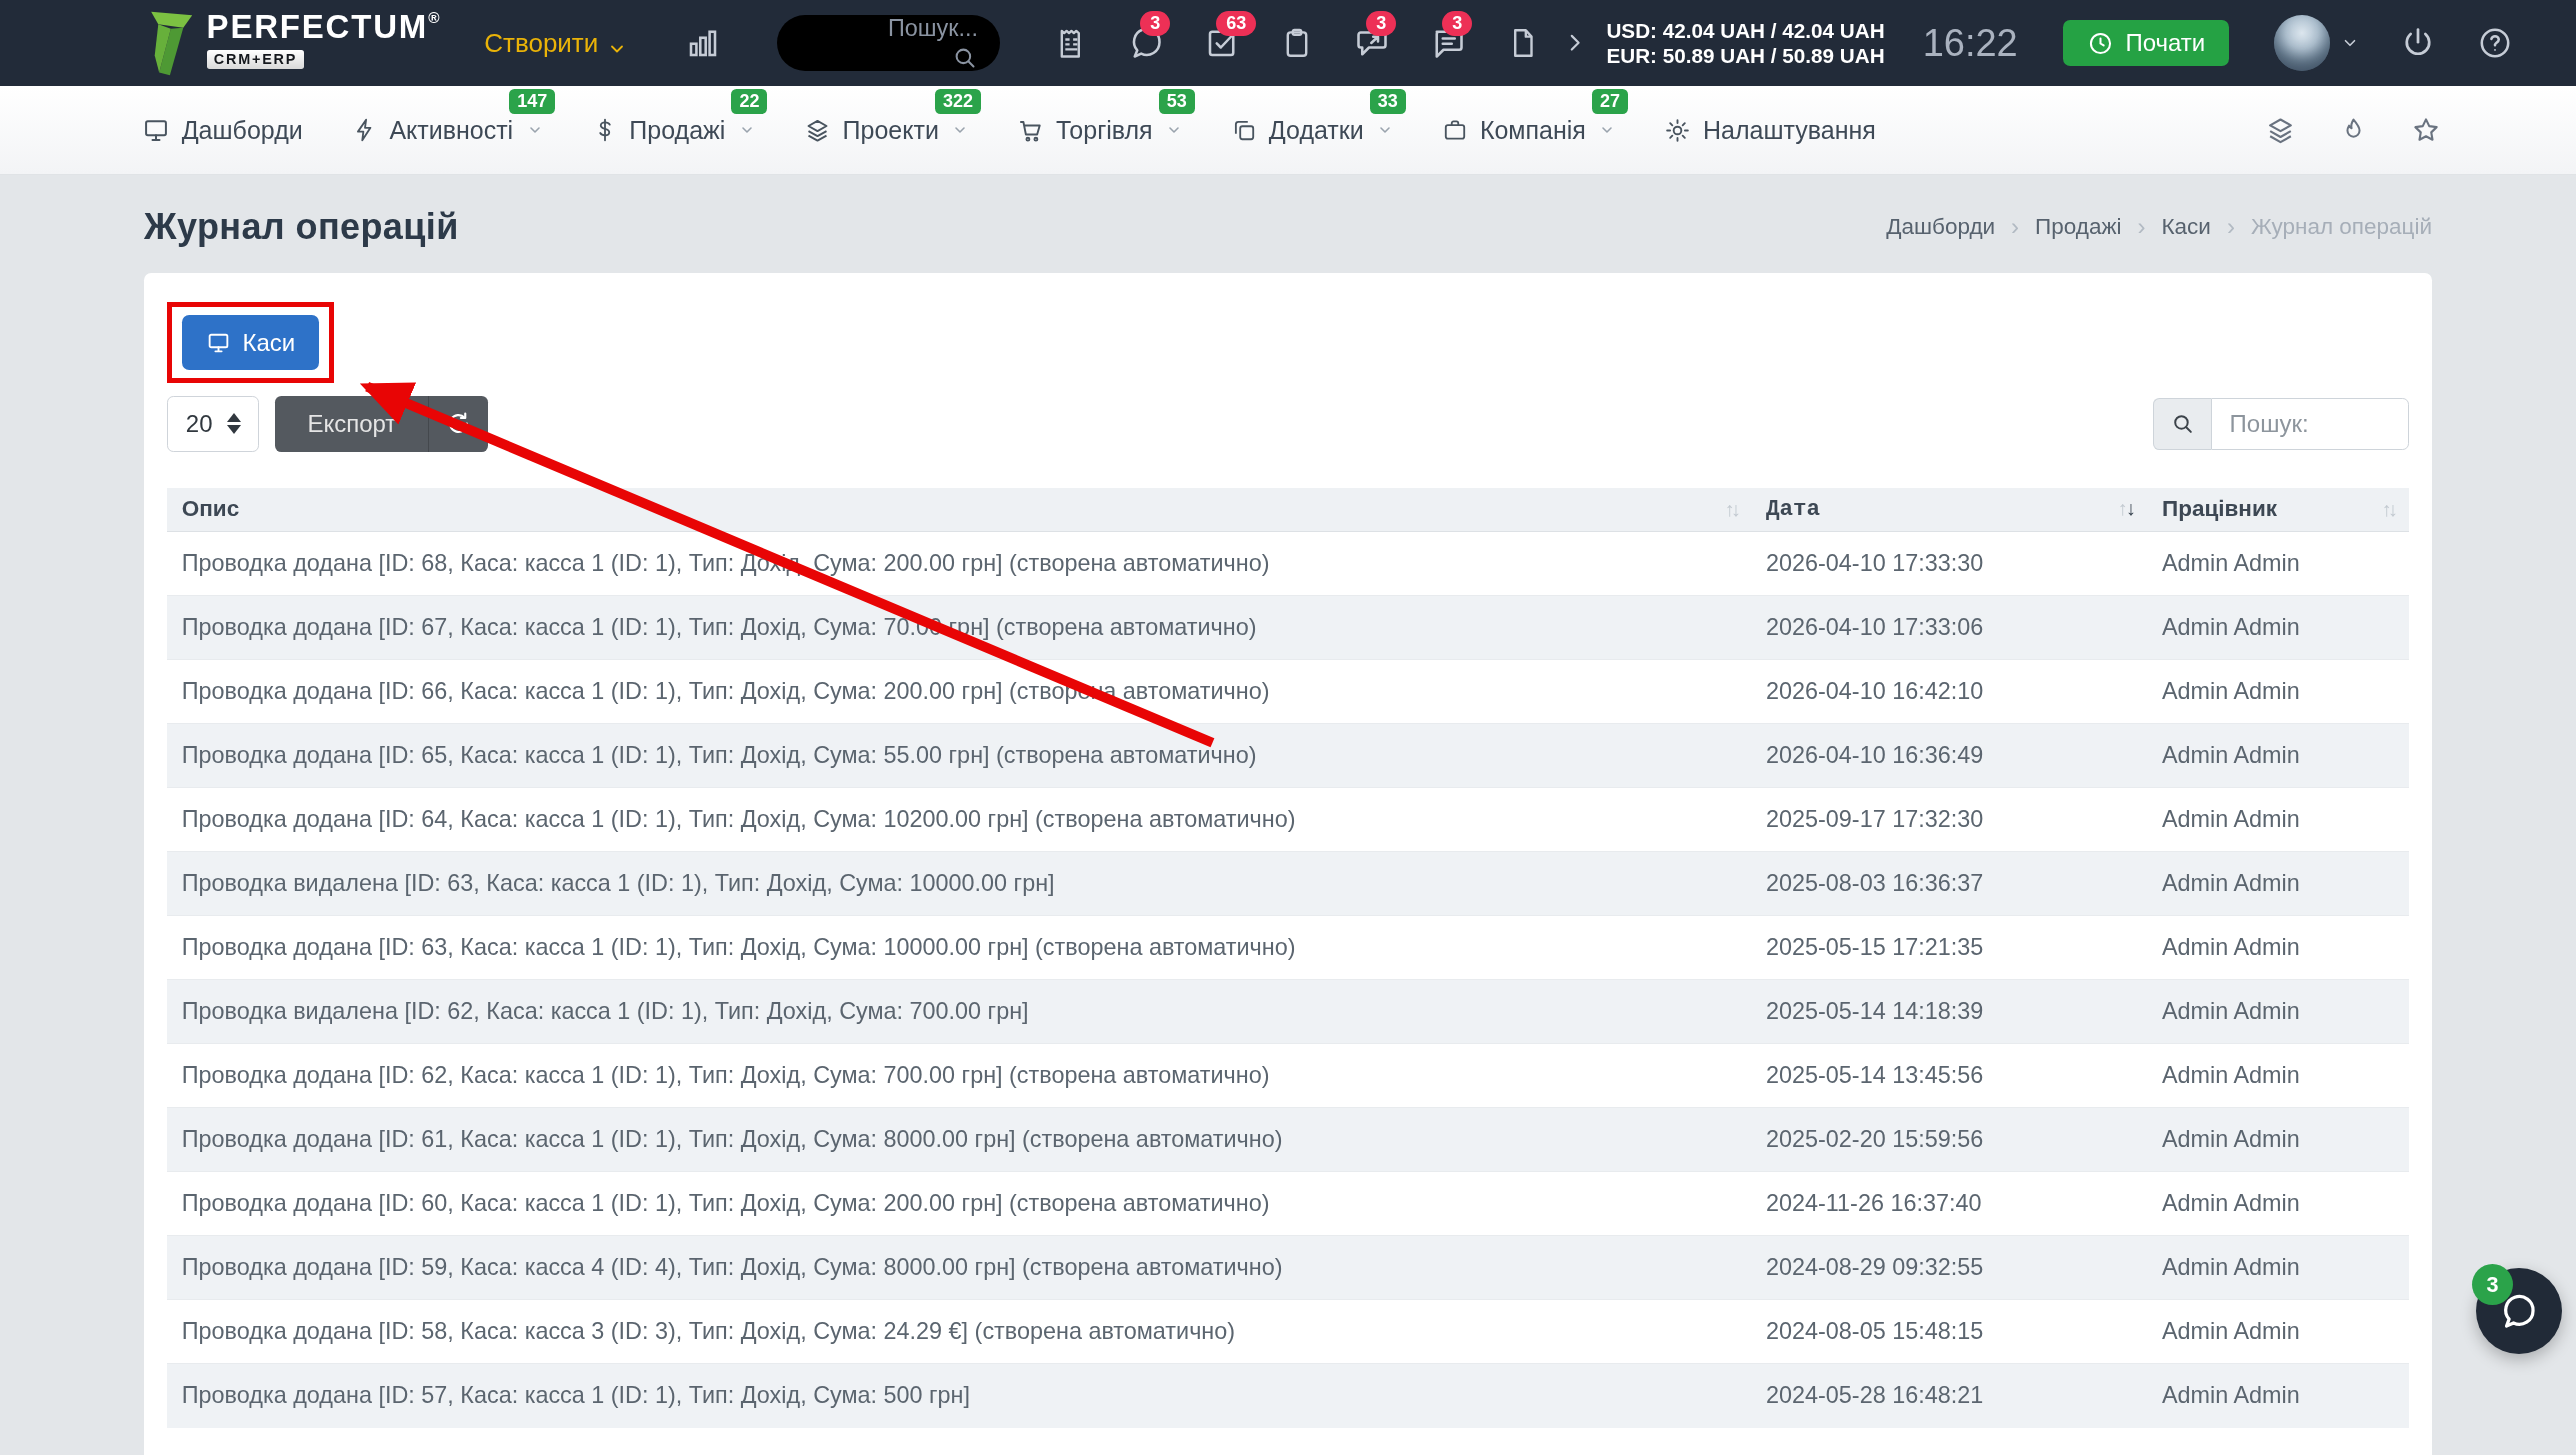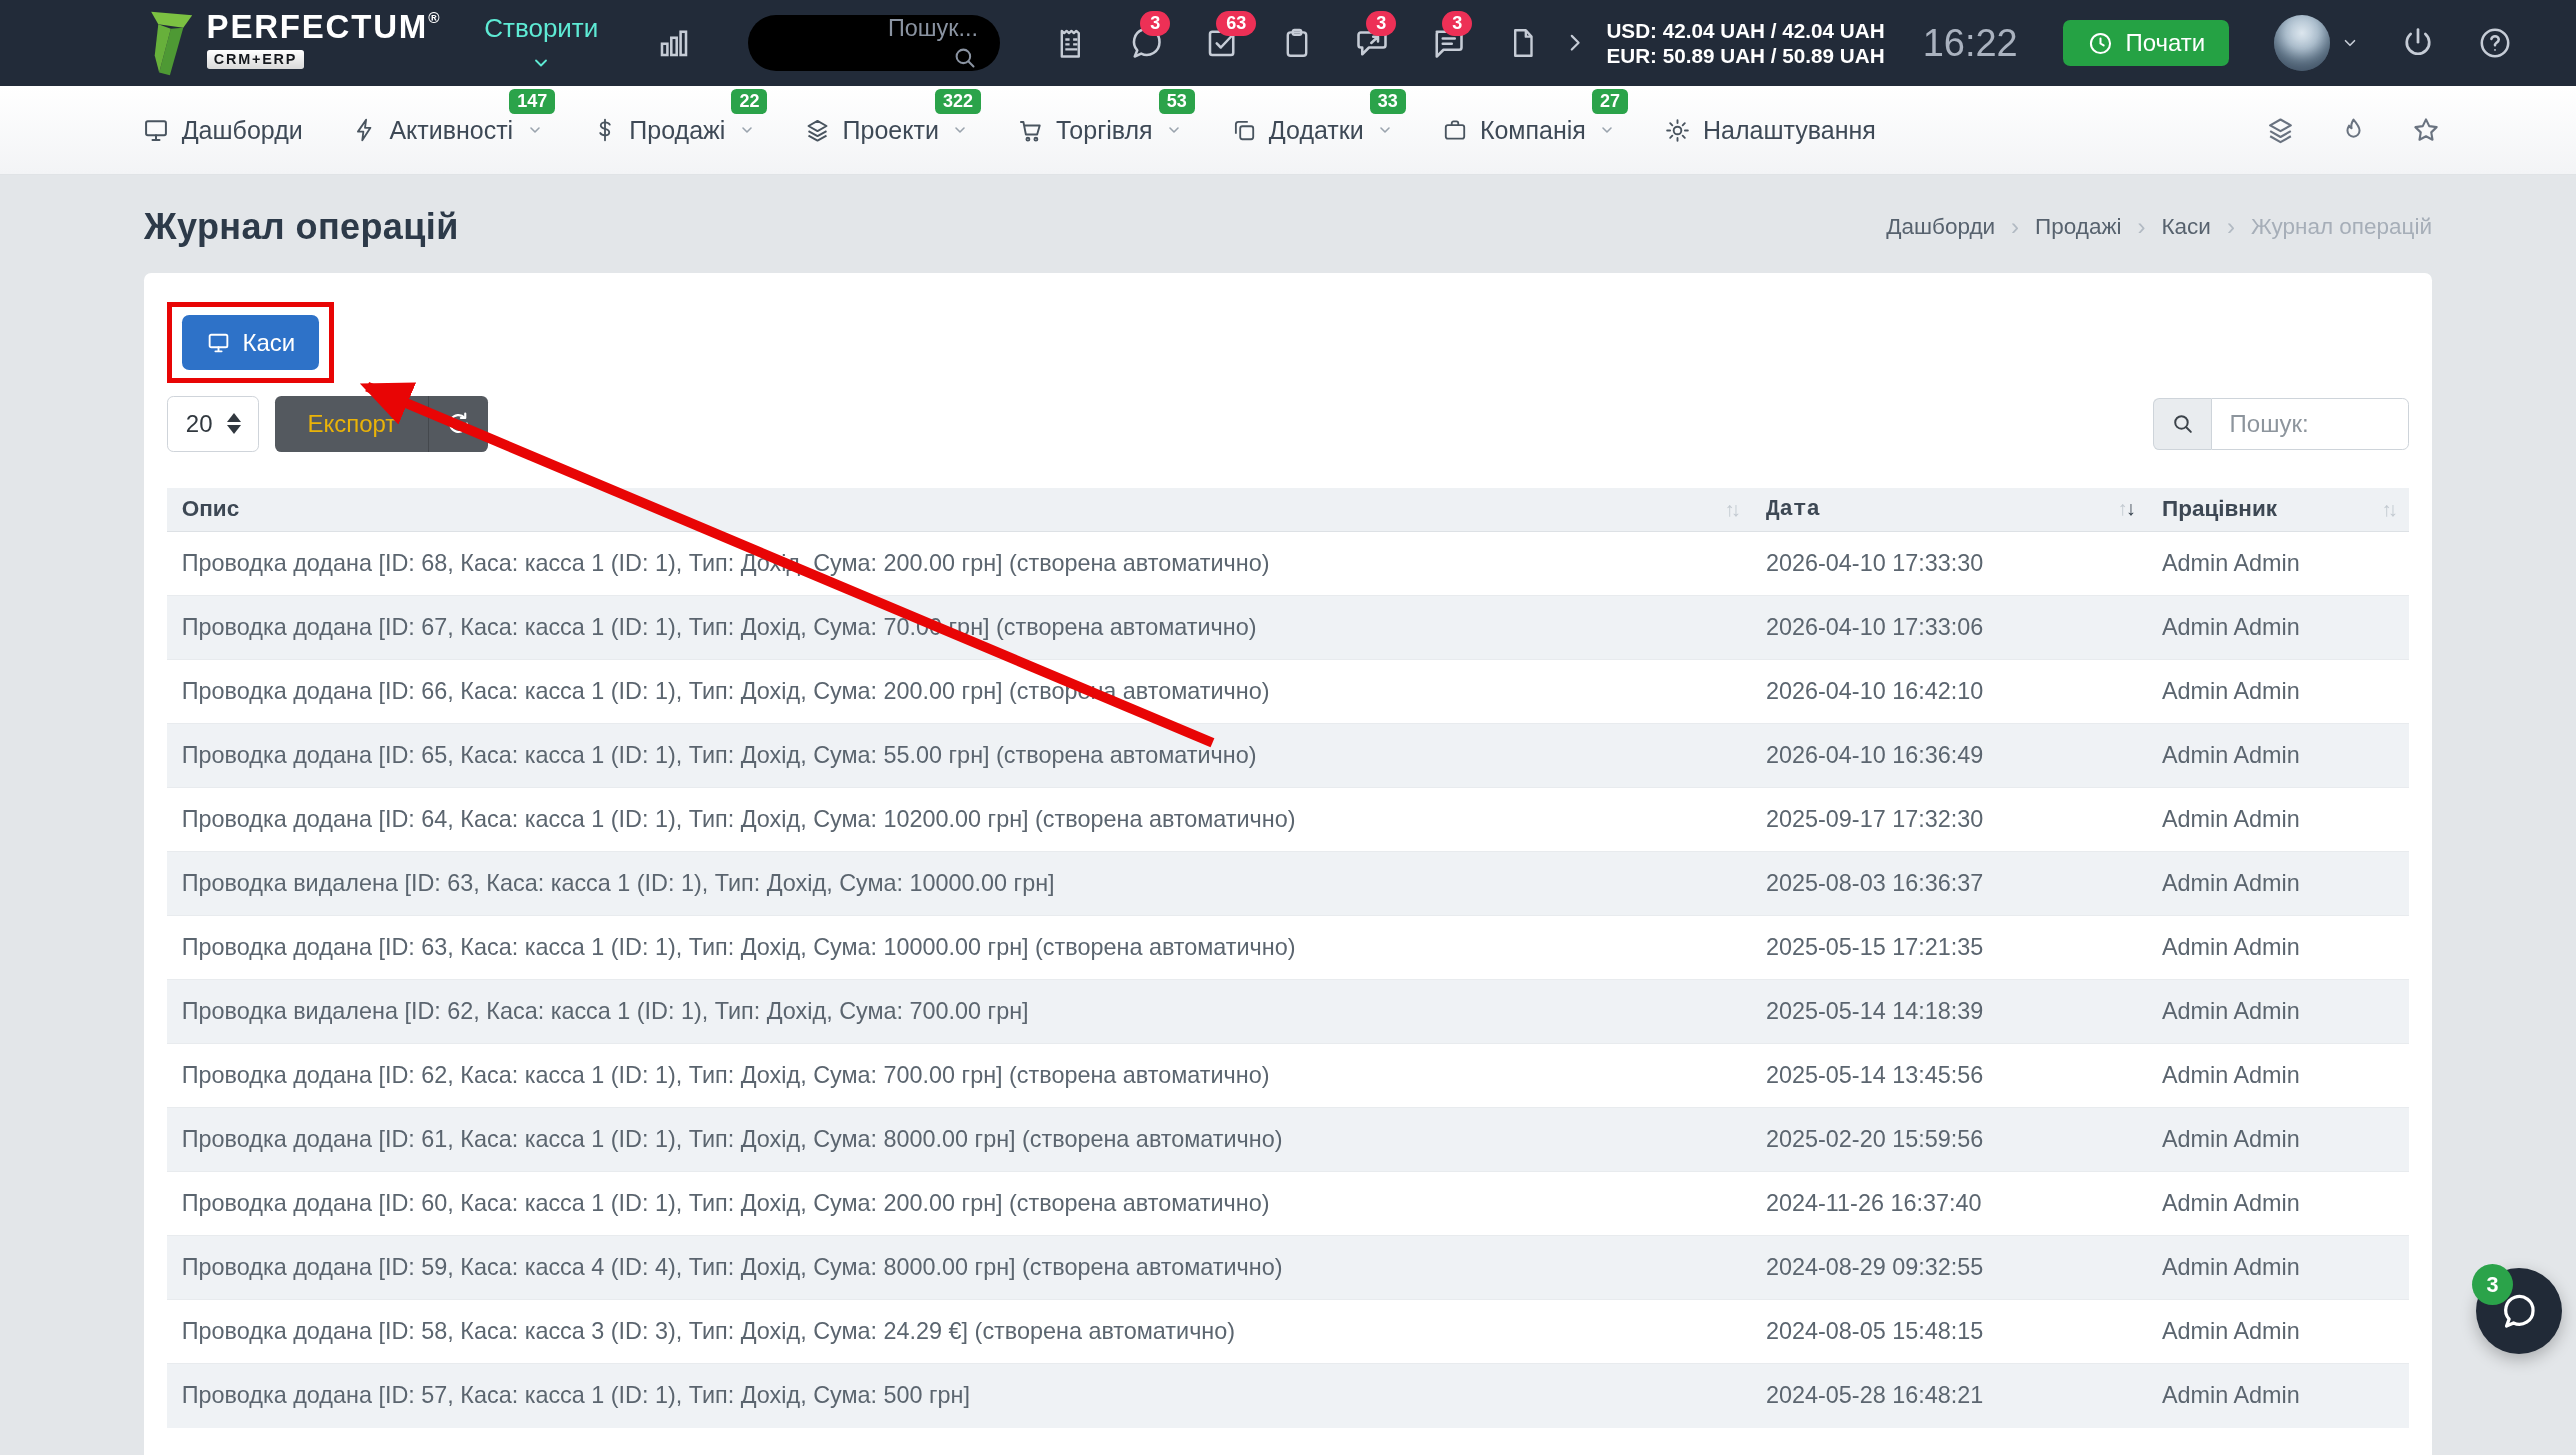--- a/index.html
+++ b/index.html
@@ -5,21 +5,21 @@
   * { margin:0; padding:0; box-sizing:border-box; }
   html,body { width:2576px; height:1455px; overflow:hidden; font-family:"Liberation Sans", sans-serif; background:#e3e6e9; }
 
   
   .topbar { height:86px; background:#222b39; display:flex; align-items:center; padding:0 63px 0 144px; position:relative; z-index:5; }
   .logo { display:flex; align-items:flex-start; gap:12.6px; }
   .logo-txt { display:flex; flex-direction:column; }
   .logo-name { color:#fff; font-size:33px; font-weight:bold; letter-spacing:1.8px; line-height:36px; }
   .logo-reg { font-size:15.3px; vertical-align:top; position:relative; top:-9px; }
   .logo-sub { margin-top:4.5px; align-self:flex-start; background:linear-gradient(#ffffff,#d9d9d9); color:#15181d; font-size:14.4px; font-weight:bold; letter-spacing:1.8px; padding:1.8px 7.2px; border-radius:2.7px; }
-  .create { margin-left:43px; display:flex; align-items:center; gap:9px; color:#5eead4; font-size:26px; cursor:pointer;flex-direction:column; }
+  .create { margin-left:43px; display:flex; align-items:flex-end; gap:9px; color:#eab308; font-size:26px; cursor:pointer; }
   .chart-btn { margin-left:58px; color:#c6ccd6; }
   .search-pill { margin-left:56px; width:326px; height:56px; background:#000000; border-radius:29px; display:flex; align-items:flex-end; padding:0 21.6px; color:#8a93a1; font-size:23.4px;flex-direction:column; }
   .search-pill .ph { flex:1; }
   .top-icons { margin-left:54px; display:flex; align-items:center; gap:40px; }
   .tico { position:relative; color:#c6ccd6; display:flex; }
   .tbadge { position:absolute; top:-14.4px; left:12.6px; background:#ed3056; color:#fff; font-size:18px; font-weight:bold; padding:2.7px 10px; border-radius:899px; line-height:20px; }
   .chev-right { margin-left:23.4px; color:#c6ccd6; }
   .currency { margin-left:20px; color:#fff; font-size:20.7px; font-weight:bold; line-height:25px; white-space:nowrap; }
   .time { margin-left:38px; color:#aab2bf; font-size:38px; }
   .start-btn { margin-left:45px; background:#25a244; border:none; color:#fff; font-size:24px; display:flex; align-items:center; gap:11.7px; padding:9px 24px; border-radius:7.2px; cursor:pointer; font-family:inherit; }
@@ -50,21 +50,21 @@
   .kasy-annotation { display:inline-block; border:5.4px solid #e80505; padding:8px 10px; }
   .kasy-btn { background:#2e72c8; border:none; color:#fff; font-size:24px; display:flex; align-items:center; gap:11.7px; padding:13.5px 23.4px; border-radius:7.2px; cursor:pointer; font-family:inherit; }
 
   .controls-row { margin-top:12.6px; display:flex; align-items:center; }
   .page-size { width:92px; height:56px; border:0.9px solid #cfd4da; border-radius:6.3px; background:#fff; display:flex; align-items:center; justify-content:center; gap:14.4px; font-size:24px; color:#31383f; cursor:pointer; }
   .caret-ud { display:flex; flex-direction:column; gap:2.7px; }
   .caret-ud i { display:block; width:0; height:0; border-left:7.2px solid transparent; border-right:7.2px solid transparent; }
   .caret-ud .u { border-bottom:9px solid #31383f; }
   .caret-ud .d { border-top:9px solid #31383f; }
   .export-group { margin-left:16px; height:56px; background:#54595f; border-radius:6.3px; display:flex; align-items:stretch; overflow:hidden; }
-  .export-main { color:#eab308; font-size:24px; display:flex; align-items:center; padding:0 32px; cursor:pointer; }
+  .export-main { color:#e5e5e5; font-size:24px; display:flex; align-items:center; padding:0 32px; cursor:pointer; }
   .export-sep { width:0.9px; background:#44484d; }
   .export-refresh { width:59px; display:flex; align-items:center; justify-content:center; color:#fff; cursor:pointer; }
   .tbl-search { margin-left:auto; display:flex; height:52px; }
   .tbl-search .prepend { width:58px; background:#e9ecef; border:0.9px solid #ced4da; border-right:none; border-radius:6.3px 0 0 6.3px; display:flex; align-items:center; justify-content:center; color:#3c434a; cursor:pointer; }
   .tbl-search input { width:198px; border:0.9px solid #ced4da; border-radius:0 6.3px 6.3px 0; font-size:24px; font-family:inherit; padding:0 18px; color:#31383f; outline:none; }
   .tbl-search input::placeholder { color:#8d959d; }
 
   table.ops { margin-top:36px; width:100%; border-collapse:collapse; table-layout:fixed; }
   table.ops th { background:#eef1f4; padding:0 14.4px; height:44px; border-bottom:0.9px solid #dde1e5; font-size:22.5px; color:#3d4854; text-align:left; }
   table.ops th .th-inner { display:flex; align-items:center; justify-content:space-between; gap:7.2px; }

